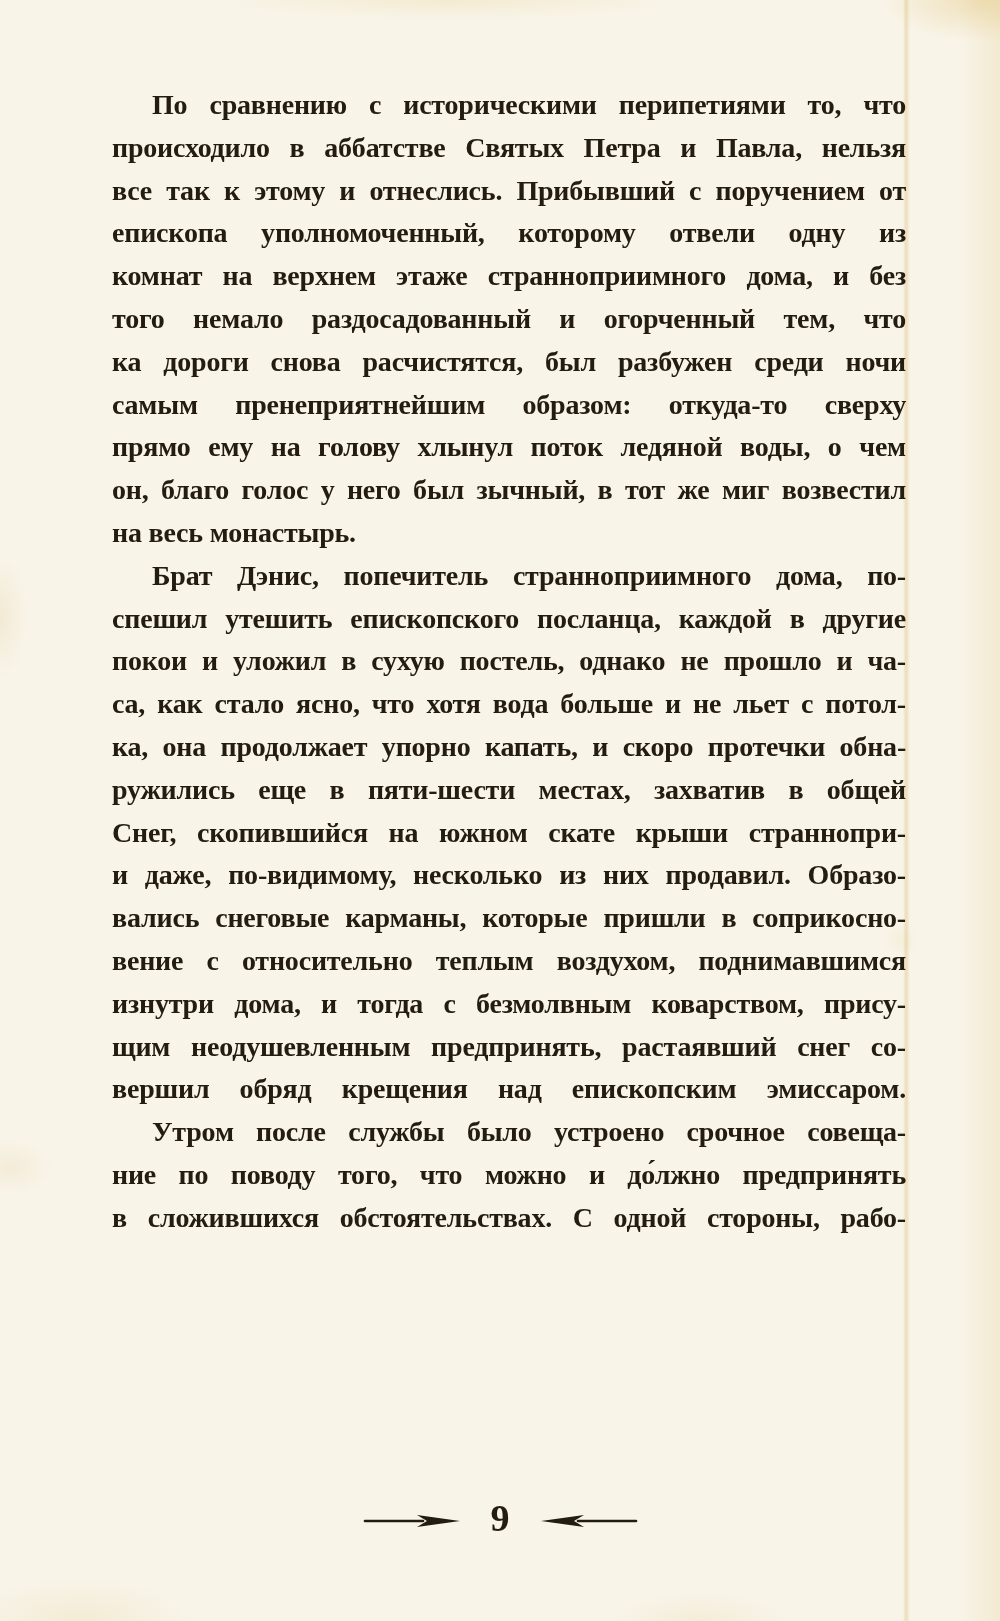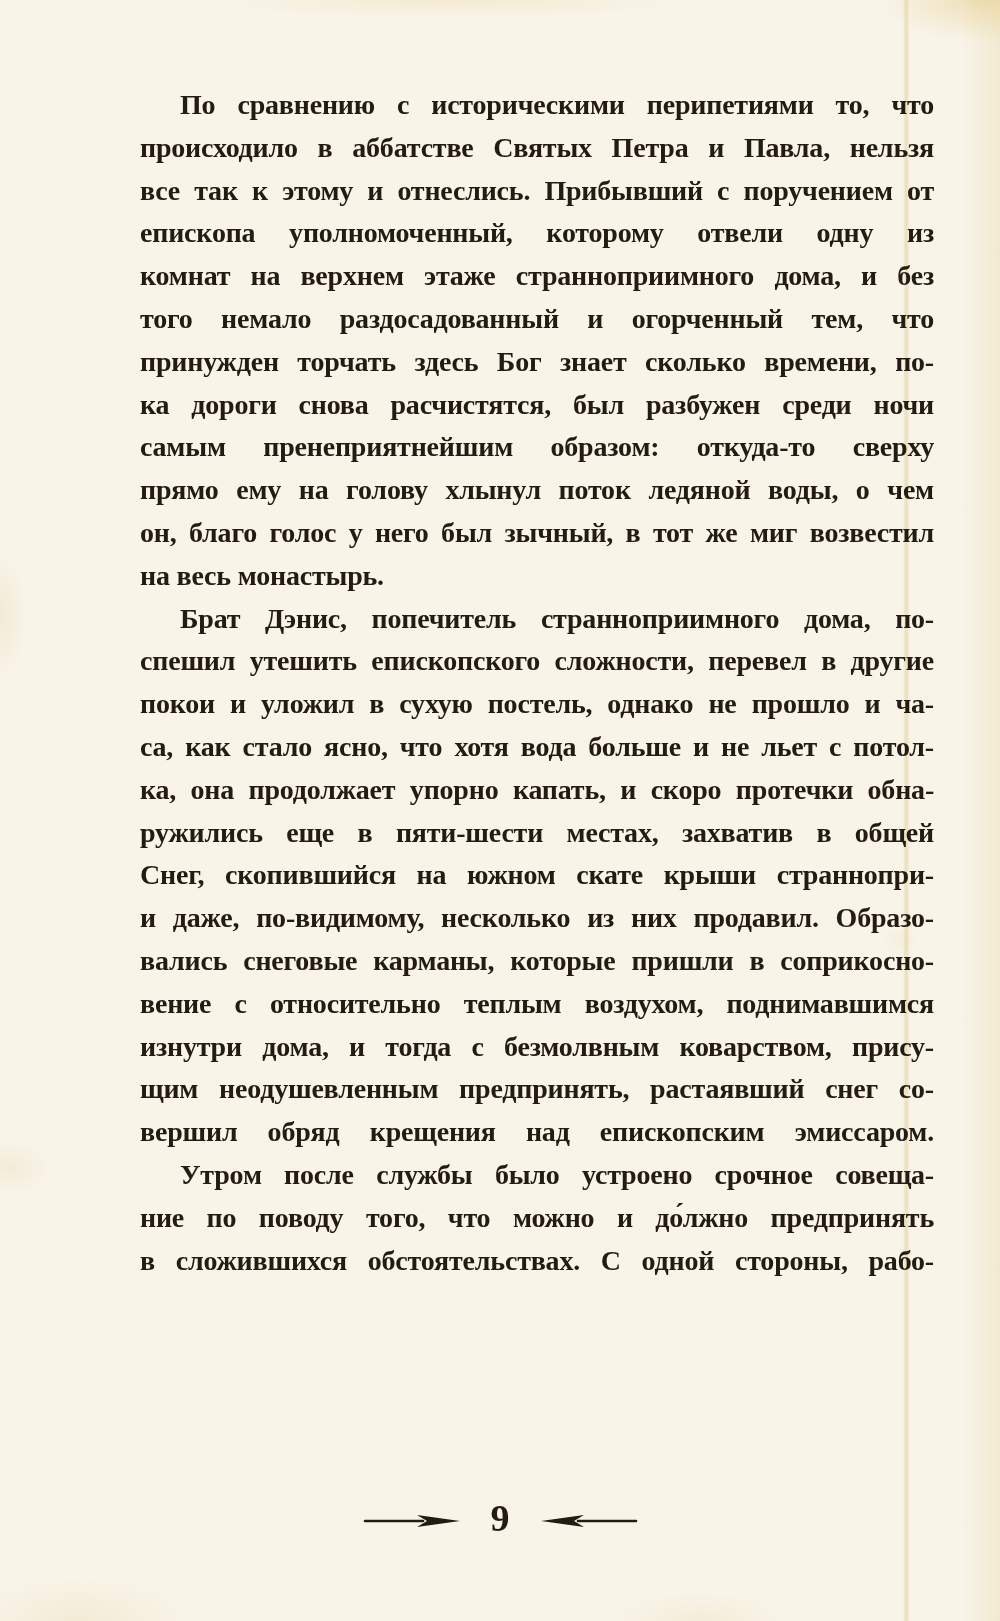--- a/index.html
+++ b/index.html
@@ -30,21 +30,20 @@
       radial-gradient(120px 40px at 70% 100%, rgba(205,170,75,.10), rgba(205,170,75,0) 75%);
   }
   .text-block {
     position:absolute;
     left:112px; top:84px; width:794px;
     color:var(--ink);
     font-weight:bold;
     font-size:28px;
     line-height:42.8px;
     letter-spacing:-0.2px;
-    margin-left:28px;
   }
   .line {
     text-align:justify;
     text-align-last:justify;
   }
   .line.end { text-align-last:left; }
   .line.indent { text-indent:40px; }
   .footer {
     position:absolute;
     left:0; top:1502px; width:100%;
@@ -69,30 +68,29 @@
   <div class="stains"></div>
 
   <main class="text-block">
       <div class="paragraph">
         <div class="line indent">По сравнению с историческими перипетиями то, что</div>
         <div class="line">происходило в аббатстве Святых Петра и Павла, нельзя</div>
         <div class="line">все так к этому и отнеслись. Прибывший с поручением от</div>
         <div class="line">епископа уполномоченный, которому отвели одну из</div>
         <div class="line">комнат на верхнем этаже странноприимного дома, и без</div>
         <div class="line">того немало раздосадованный и огорченный тем, что</div>
-        <div class="line">принужден торчать здесь Бог знает сколько времени, по-</div>
         <div class="line">ка дороги снова расчистятся, был разбужен среди ночи</div>
         <div class="line">самым пренеприятнейшим образом: откуда-то сверху</div>
         <div class="line">прямо ему на голову хлынул поток ледяной воды, о чем</div>
         <div class="line">он, благо голос у него был зычный, в тот же миг возвестил</div>
         <div class="line end">на весь монастырь.</div>
       </div>
       <div class="paragraph">
         <div class="line indent">Брат Дэнис, попечитель странноприимного дома, по-</div>
-        <div class="line">спешил утешить епископского сложности, перевел в другие</div>
+        <div class="line">спешил утешить епископского посланца, каждой в другие</div>
         <div class="line">покои и уложил в сухую постель, однако не прошло и ча-</div>
         <div class="line">са, как стало ясно, что хотя вода больше и не льет с потол-</div>
         <div class="line">ка, она продолжает упорно капать, и скоро протечки обна-</div>
         <div class="line">ружились еще в пяти-шести местах, захватив в общей</div>
         <div class="line">Снег, скопившийся на южном скате крыши страннопри-</div>
         <div class="line">и даже, по-видимому, несколько из них продавил. Образо-</div>
         <div class="line">вались снеговые карманы, которые пришли в соприкосно-</div>
         <div class="line">вение с относительно теплым воздухом, поднимавшимся</div>
         <div class="line">изнутри дома, и тогда с безмолвным коварством, прису-</div>
         <div class="line">щим неодушевленным предпринять, растаявший снег со-</div>

